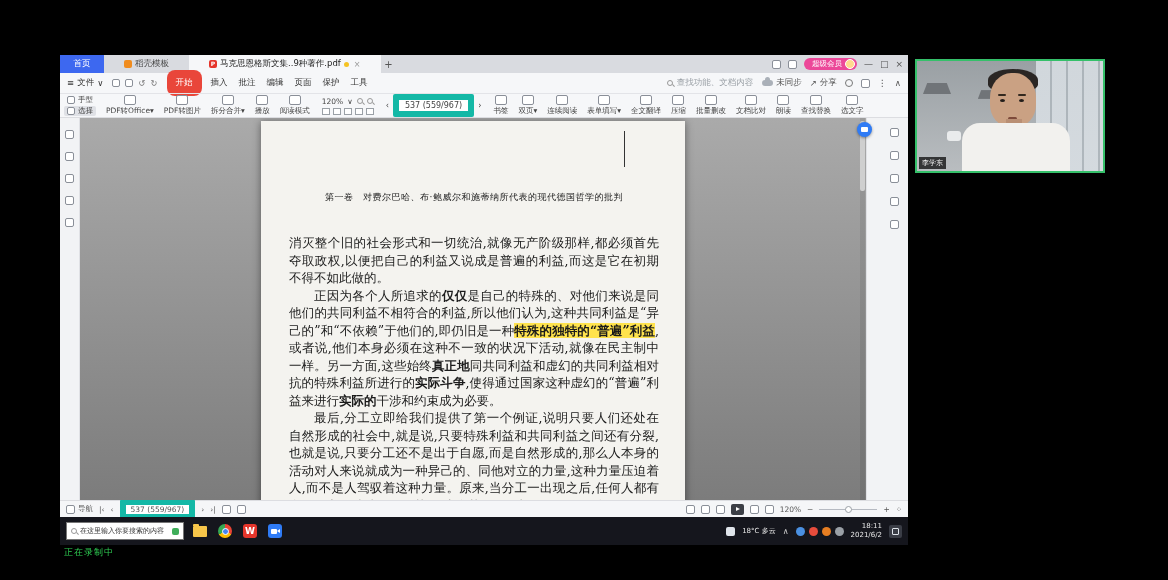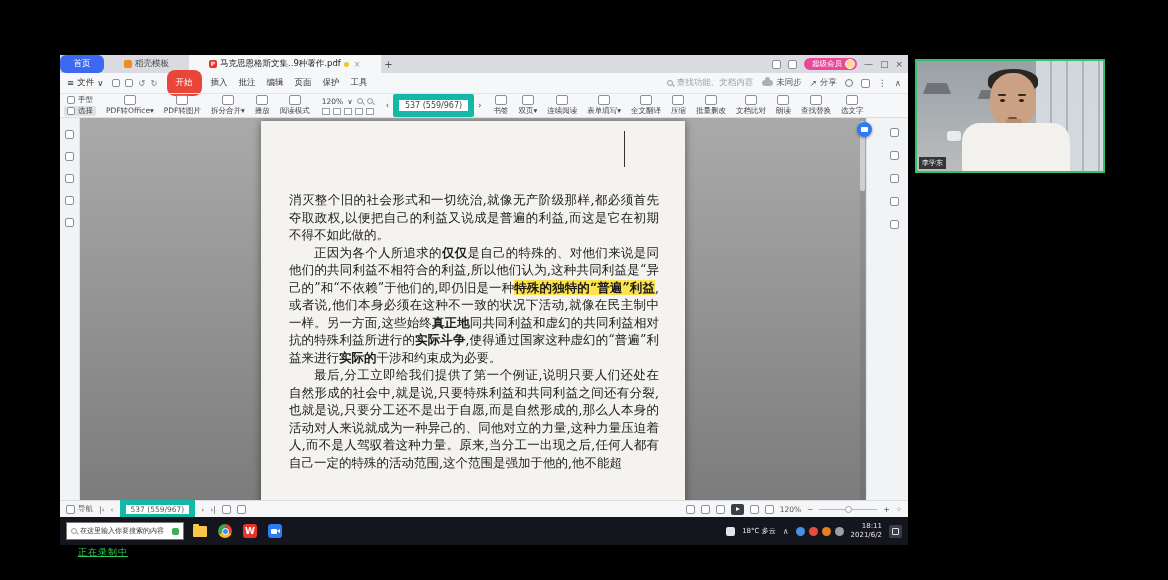--- a/index.html
+++ b/index.html
@@ -6,21 +6,21 @@
   html,body { background:#000; }
   body { font-family:"DejaVu Sans","Liberation Sans",sans-serif; }
   .stage { position:relative; width:1168px; height:580px; background:#000; overflow:hidden; }
 
   
   .screen { position:absolute; left:60px; top:55px; width:848px; height:490px;
             background:#f6f7f9; display:flex; flex-direction:column; overflow:hidden; }
 
   
   .tabbar { height:18px; background:#d9dbe0; display:flex; align-items:stretch; font-size:8.5px; color:#444; flex:0 0 auto; }
-  .tab-home { width:44px; background:#3d68f0; color:#fff; display:flex; align-items:center; justify-content:center;border-radius:6px; }
+  .tab-home { width:44px; background:#3d68f0; color:#fff; display:flex; align-items:center; justify-content:center; }
   .tab { display:flex; align-items:center; gap:3px; padding:0 20px; white-space:nowrap; }
   .tab .chip { width:8px; height:8px; border-radius:2px; flex:0 0 auto; }
   .chip-orange { background:#f08c1e; border-radius:50%; }
   .chip-red { background:#e5352b; color:#fff; font-size:6px; line-height:8px; text-align:center; font-weight:bold; }
   .tab.active { background:#f6f7f9; color:#222; }
   .tab .close-x { color:#999; margin-left:2px; font-size:8px; }
   .dot-unsaved { width:5px; height:5px; border-radius:50%; background:#f5c324; }
   .newtab { width:16px; display:flex; align-items:center; justify-content:center; color:#555; font-size:10px; }
   .tabbar-right { margin-left:auto; display:flex; align-items:center; gap:7px; padding-right:5px; }
   .mini-sq { width:9px; height:9px; border:1px solid #8a8f98; border-radius:2px; background:#fff; }
@@ -141,21 +141,21 @@
   .hair { position:absolute; left:32px; top:-4px; width:50px; height:22px; background:#2a2624; border-radius:50% 50% 30% 30%; }
   .eye { position:absolute; width:5px; height:3px; background:#221d1a; border-radius:50%; top:26px; }
   .eye.l { left:44px; } .eye.r { left:63px; }
   .brow { position:absolute; width:8px; height:2px; background:#33291f; top:21px; border-radius:1px; }
   .brow.l { left:42px; } .brow.r { left:62px; }
   .mouth { position:absolute; left:52px; top:44px; width:9px; height:3px; background:#7d4a3a; border-radius:2px; }
   .shirt { position:absolute; left:6px; top:50px; width:108px; height:52px; background:#f2f1ee; border-radius:18px 18px 0 0; }
   .neck { position:absolute; left:50px; top:46px; width:16px; height:10px; background:#b98f74; }
   .nametag { position:absolute; left:2px; bottom:2px; background:rgba(15,15,15,.78); color:#eee; font-size:7px; padding:1px 3px; }
 
-  .recording-label { position:absolute; left:78px; top:546px; color:#2ecc52; font-size:9px; letter-spacing:1px;text-decoration:underline; }
+  .recording-label { position:absolute; left:64px; top:546px; color:#2ecc52; font-size:9px; letter-spacing:1px; }
 </style>
 </head>
 <body>
 
 <div class="stage">
 
   <div class="screen">
 
     <div class="tabbar">
       <div class="tab-home">首页</div>
@@ -335,20 +335,21 @@
 
       <span class="sic"></span>
           <span class="sic"></span>
           <span class="sic"></span>
           <span class="sic"></span>
           <span class="sic"></span>
         </div>
 
       <div class="docarea">
         <div class="page">
+          <div class="page-header">第一卷　对费尔巴哈、布·鲍威尔和施蒂纳所代表的现代德国哲学的批判</div>
           <p class="para"><span>消灭整个旧的社会形式和一切统治,就像无产阶级那样,都必须首先夺取政权,以便把自己的利益又说成是普遍的利益,而这是它在初期不得不如此做的。</span></p>
           <p class="para indent"><span>正因为各个人所追求的</span><span class="bold">仅仅</span><span>是自己的特殊的、对他们来说是同他们的共同利益不相符合的利益,所以他们认为,这种共同利益是“异己的”和“不依赖”于他们的,即仍旧是一种</span><span class="bold hl">特殊的独特的“普遍”利益</span><span>,或者说,他们本身必须在这种不一致的状况下活动,就像在民主制中一样。另一方面,这些始终</span><span class="bold">真正地</span><span>同共同利益和虚幻的共同利益相对抗的特殊利益所进行的</span><span class="bold">实际斗争</span><span>,使得通过国家这种虚幻的“普遍”利益来进行</span><span class="bold">实际的</span><span>干涉和约束成为必要。</span></p>
           <p class="para indent"><span>最后,分工立即给我们提供了第一个例证,说明只要人们还处在自然形成的社会中,就是说,只要特殊利益和共同利益之间还有分裂,也就是说,只要分工还不是出于自愿,而是自然形成的,那么人本身的活动对人来说就成为一种异己的、同他对立的力量,这种力量压迫着人,而不是人驾驭着这种力量。原来,当分工一出现之后,任何人都有自己一定的特殊的活动范围,这个范围是强加于他的,他不能超</span></p>
           <span class="cursor-marker"></span>
         </div>
         <div class="scrollbar">
           <span class="scroll-thumb"></span>
         </div>
       </div>
 

